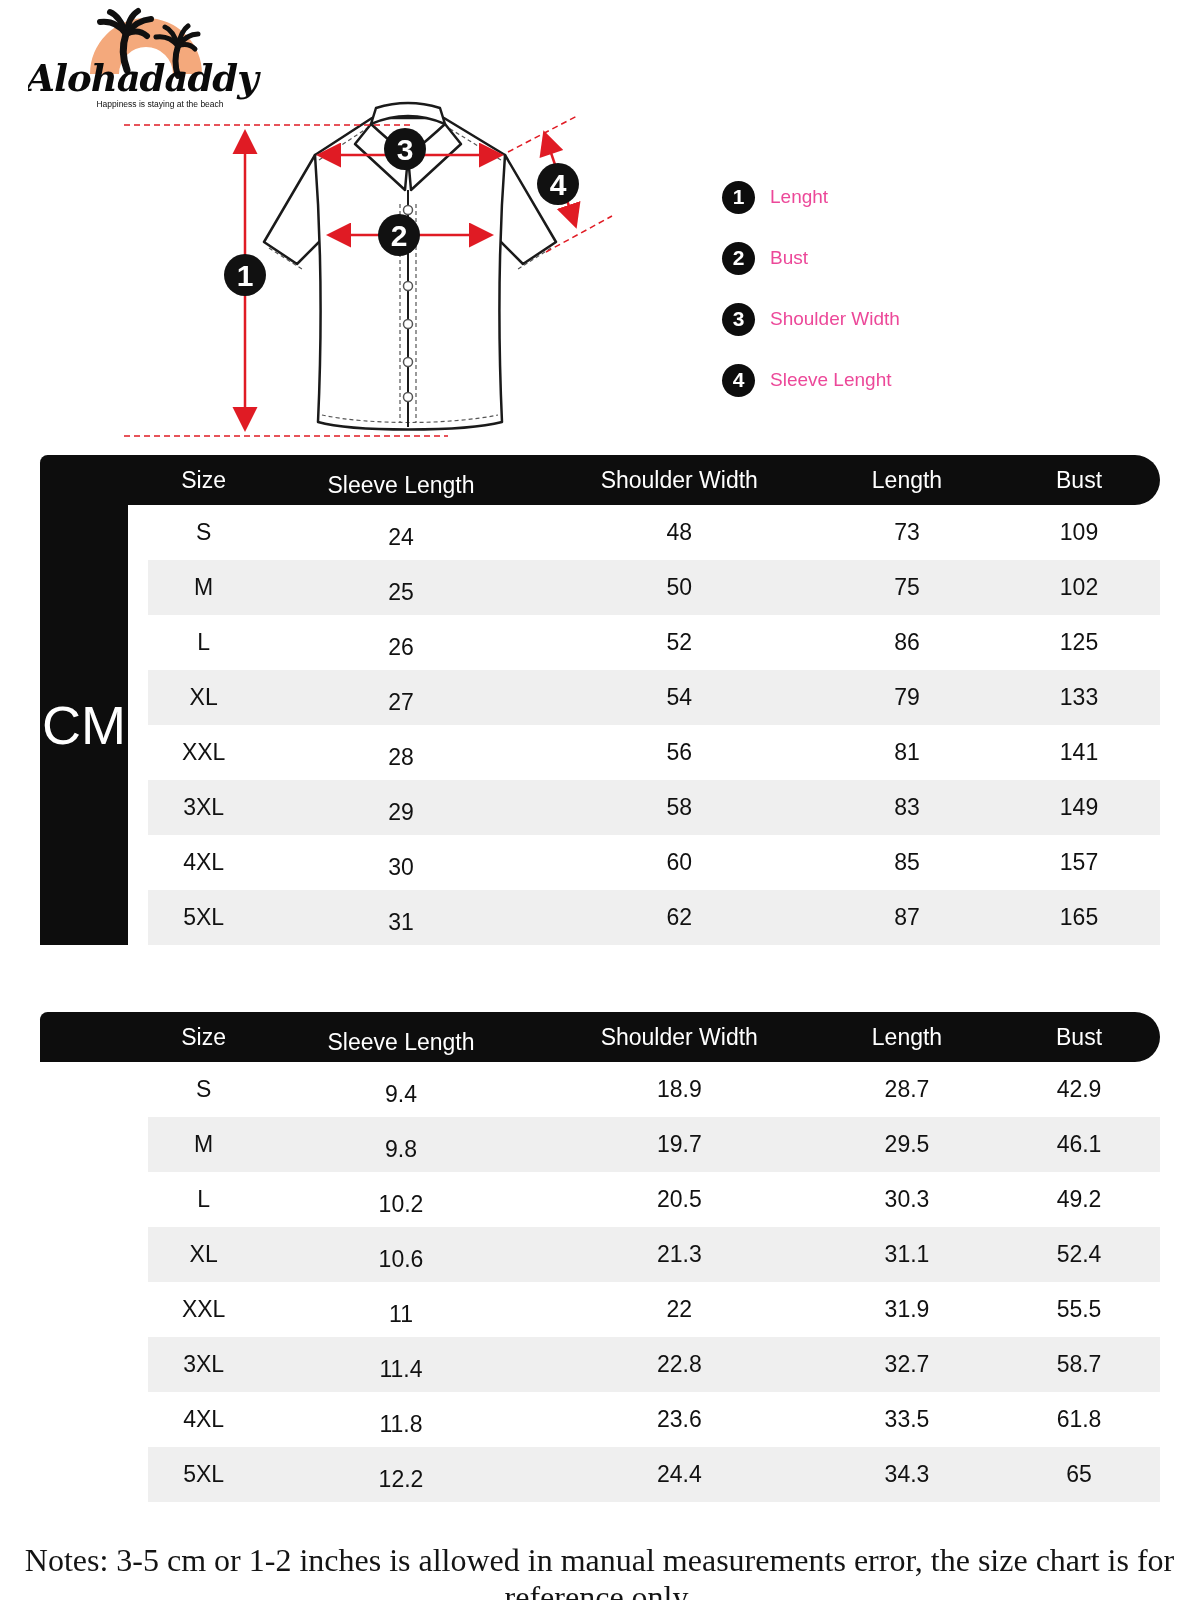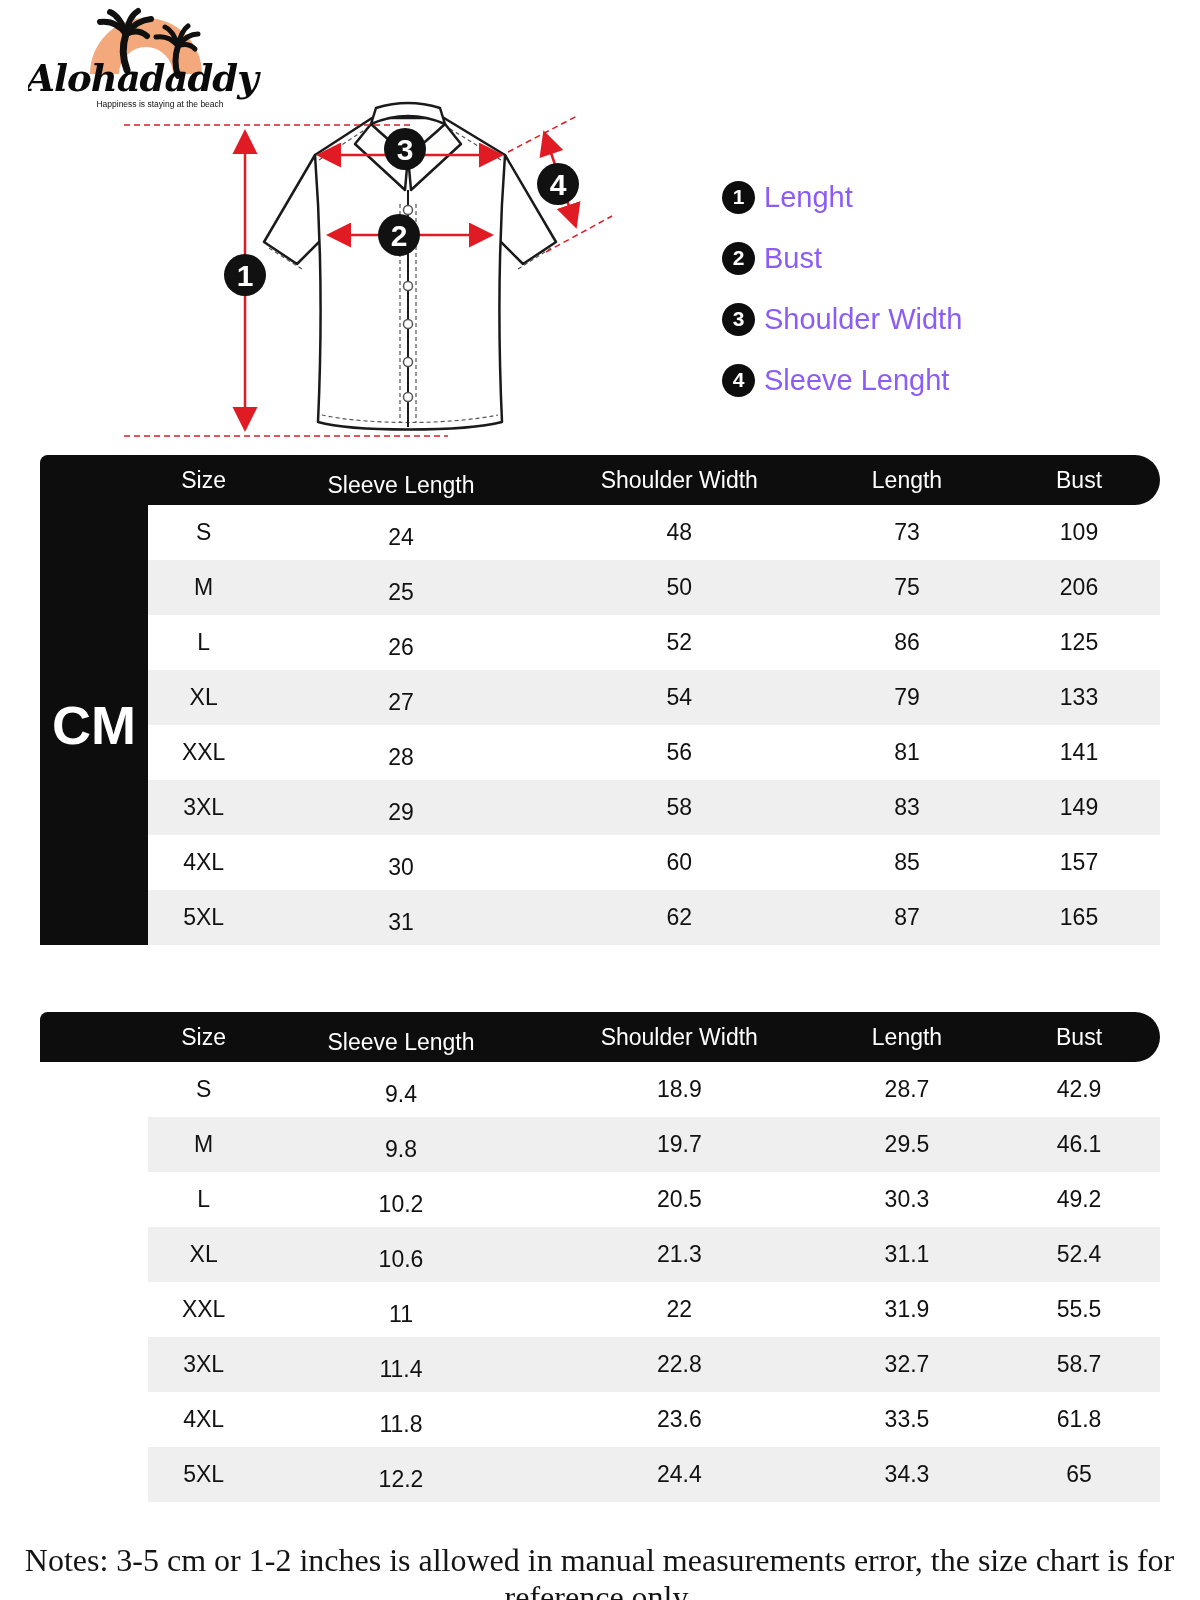--- a/index.html
+++ b/index.html
@@ -19,31 +19,31 @@
     text-align:center;font-size:45px;font-weight:bold;letter-spacing:-.5px;color:#0a0a0a;}
 
   
   .diagram{position:absolute;left:118px;top:92px;width:560px;height:365px;}
 
   
   .legend{position:absolute;left:722px;top:180px;}
   .legend-item{display:flex;align-items:center;height:34px;margin-bottom:27px;}
   .legend-badge{width:33px;height:33px;border-radius:50%;background:var(--ink);color:#fff;
     display:flex;align-items:center;justify-content:center;font-size:21px;font-weight:bold;flex:0 0 33px;}
-  .legend-label{margin-left:9px;font-size:29px;color:#8b5cf6;}
+  .legend-label{margin-left:15px;font-size:19px;color:#ec4899;}
 
   
   .size-table{position:absolute;left:40px;width:1120px;height:490px;}
   .size-table.cm{top:455px;}
   .size-table.inch{top:1012px;}
   .thead{display:flex;align-items:center;height:50px;margin-left:0;padding-left:108px;
     background:var(--ink);color:#fff;border-radius:8px 26px 26px 0;}
   .thead .cell{font-weight:normal;font-size:23px;}
-  .unit-col{position:absolute;left:0;top:50px;width:108px;height:440px;background:var(--ink);
-    display:flex;align-items:center;justify-content:center;color:#fff;font-weight:bold;}
+  .unit-col{position:absolute;left:0;top:50px;width:88px;height:440px;background:var(--ink);
+    display:flex;align-items:center;justify-content:center;color:#fff;font-weight:normal;}
   .unit-label.cm-label{font-size:54px;}
   .unit-label.inch-label{font-size:37px;letter-spacing:-1px;}
   .tbody{margin-left:108px;}
   .trow{display:flex;align-items:center;height:55px;background:#fff;font-size:23px;}
   .trow.alt{background:var(--row-alt);}
   .cell{text-align:center;}
   .cell:nth-child(1){width:11%;}
   .cell:nth-child(2){width:28%;margin-top:10px;}
   .cell:nth-child(3){width:27%;}
   .cell:nth-child(4){width:18%;}
@@ -176,21 +176,21 @@
           <div class="cell">24</div>
           <div class="cell">48</div>
           <div class="cell">73</div>
           <div class="cell">109</div>
         </div>
         <div class="trow alt">
           <div class="cell">M</div>
           <div class="cell">25</div>
           <div class="cell">50</div>
           <div class="cell">75</div>
-          <div class="cell">206</div>
+          <div class="cell">102</div>
         </div>
         <div class="trow">
           <div class="cell">L</div>
           <div class="cell">26</div>
           <div class="cell">52</div>
           <div class="cell">86</div>
           <div class="cell">125</div>
         </div>
         <div class="trow alt">
           <div class="cell">XL</div>

